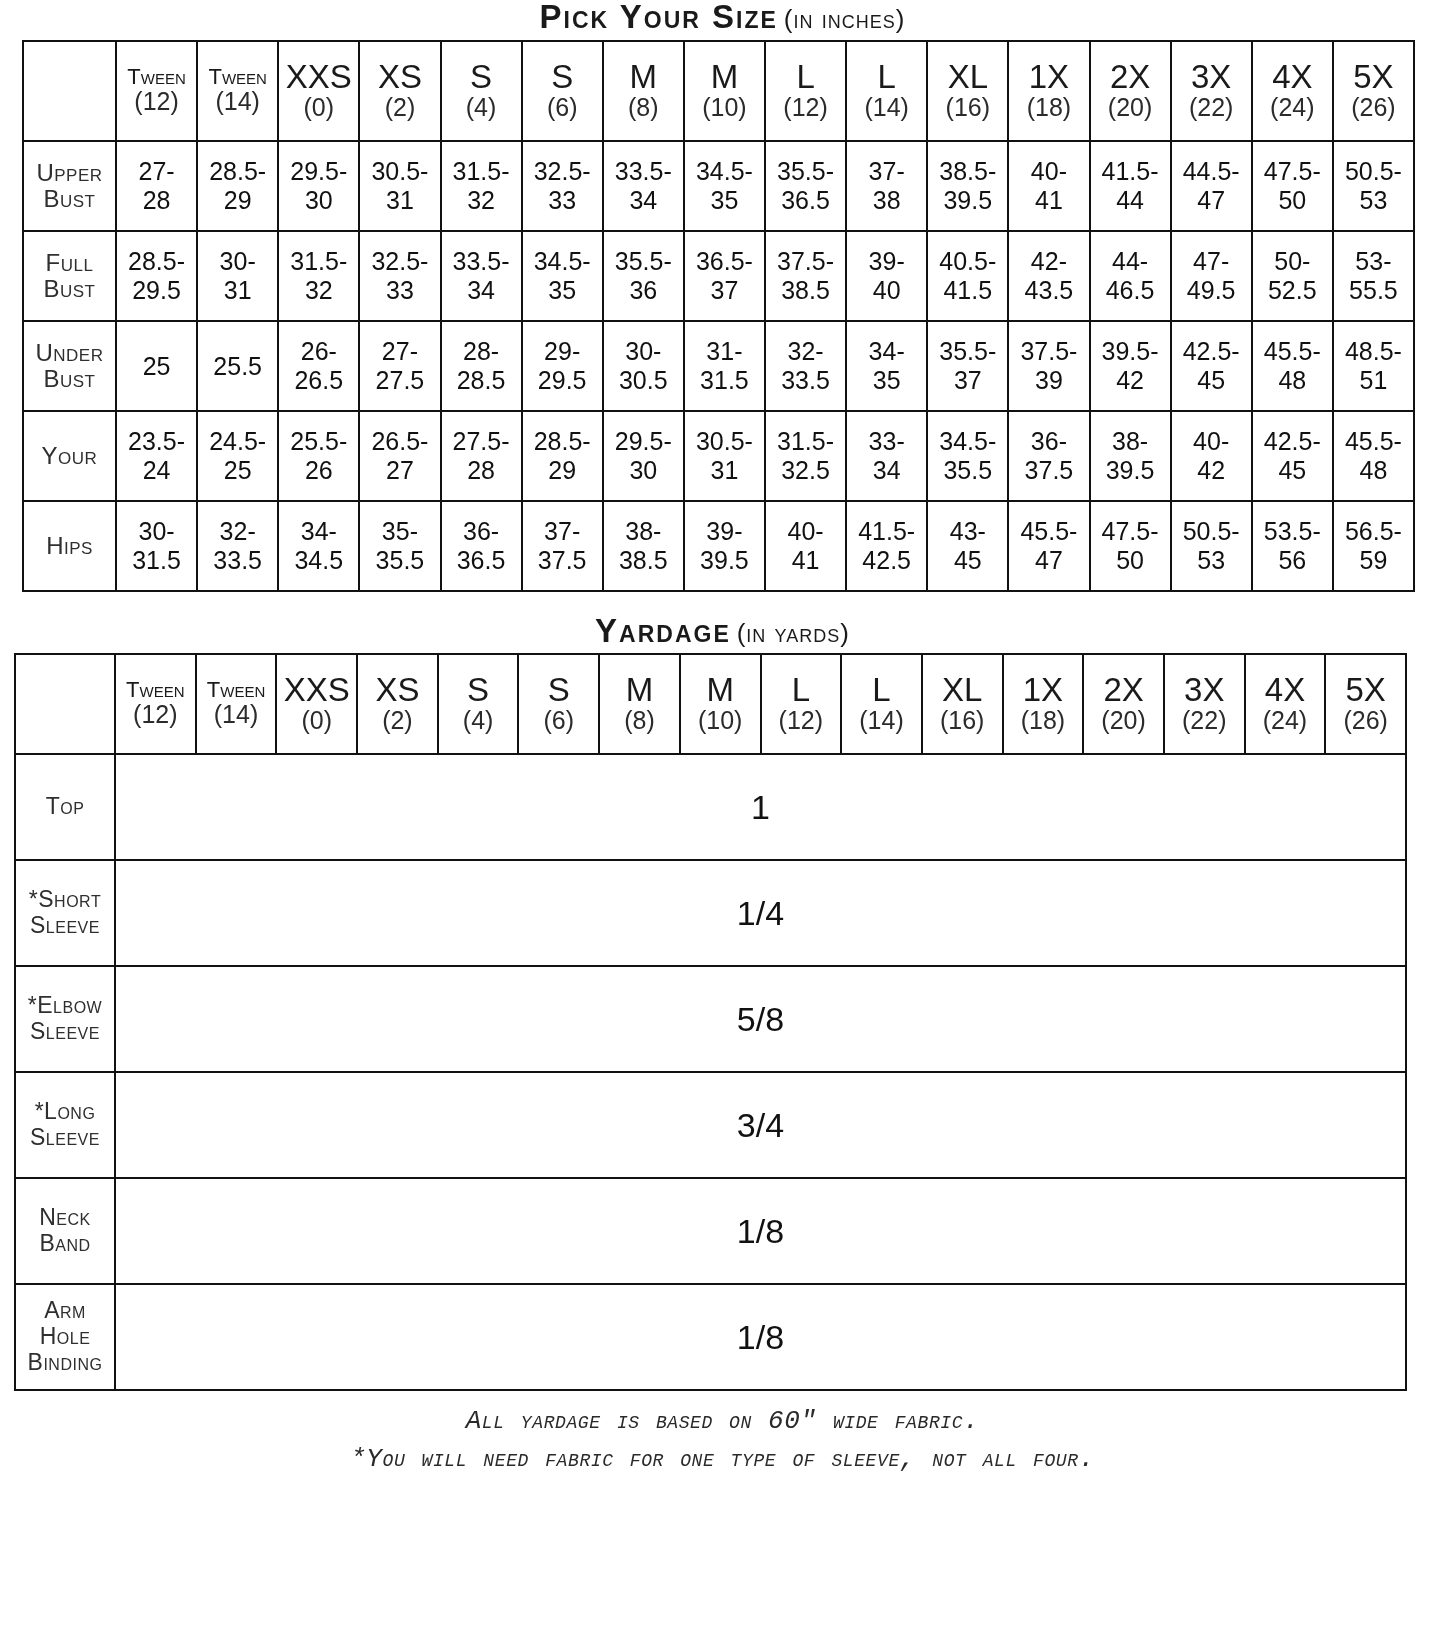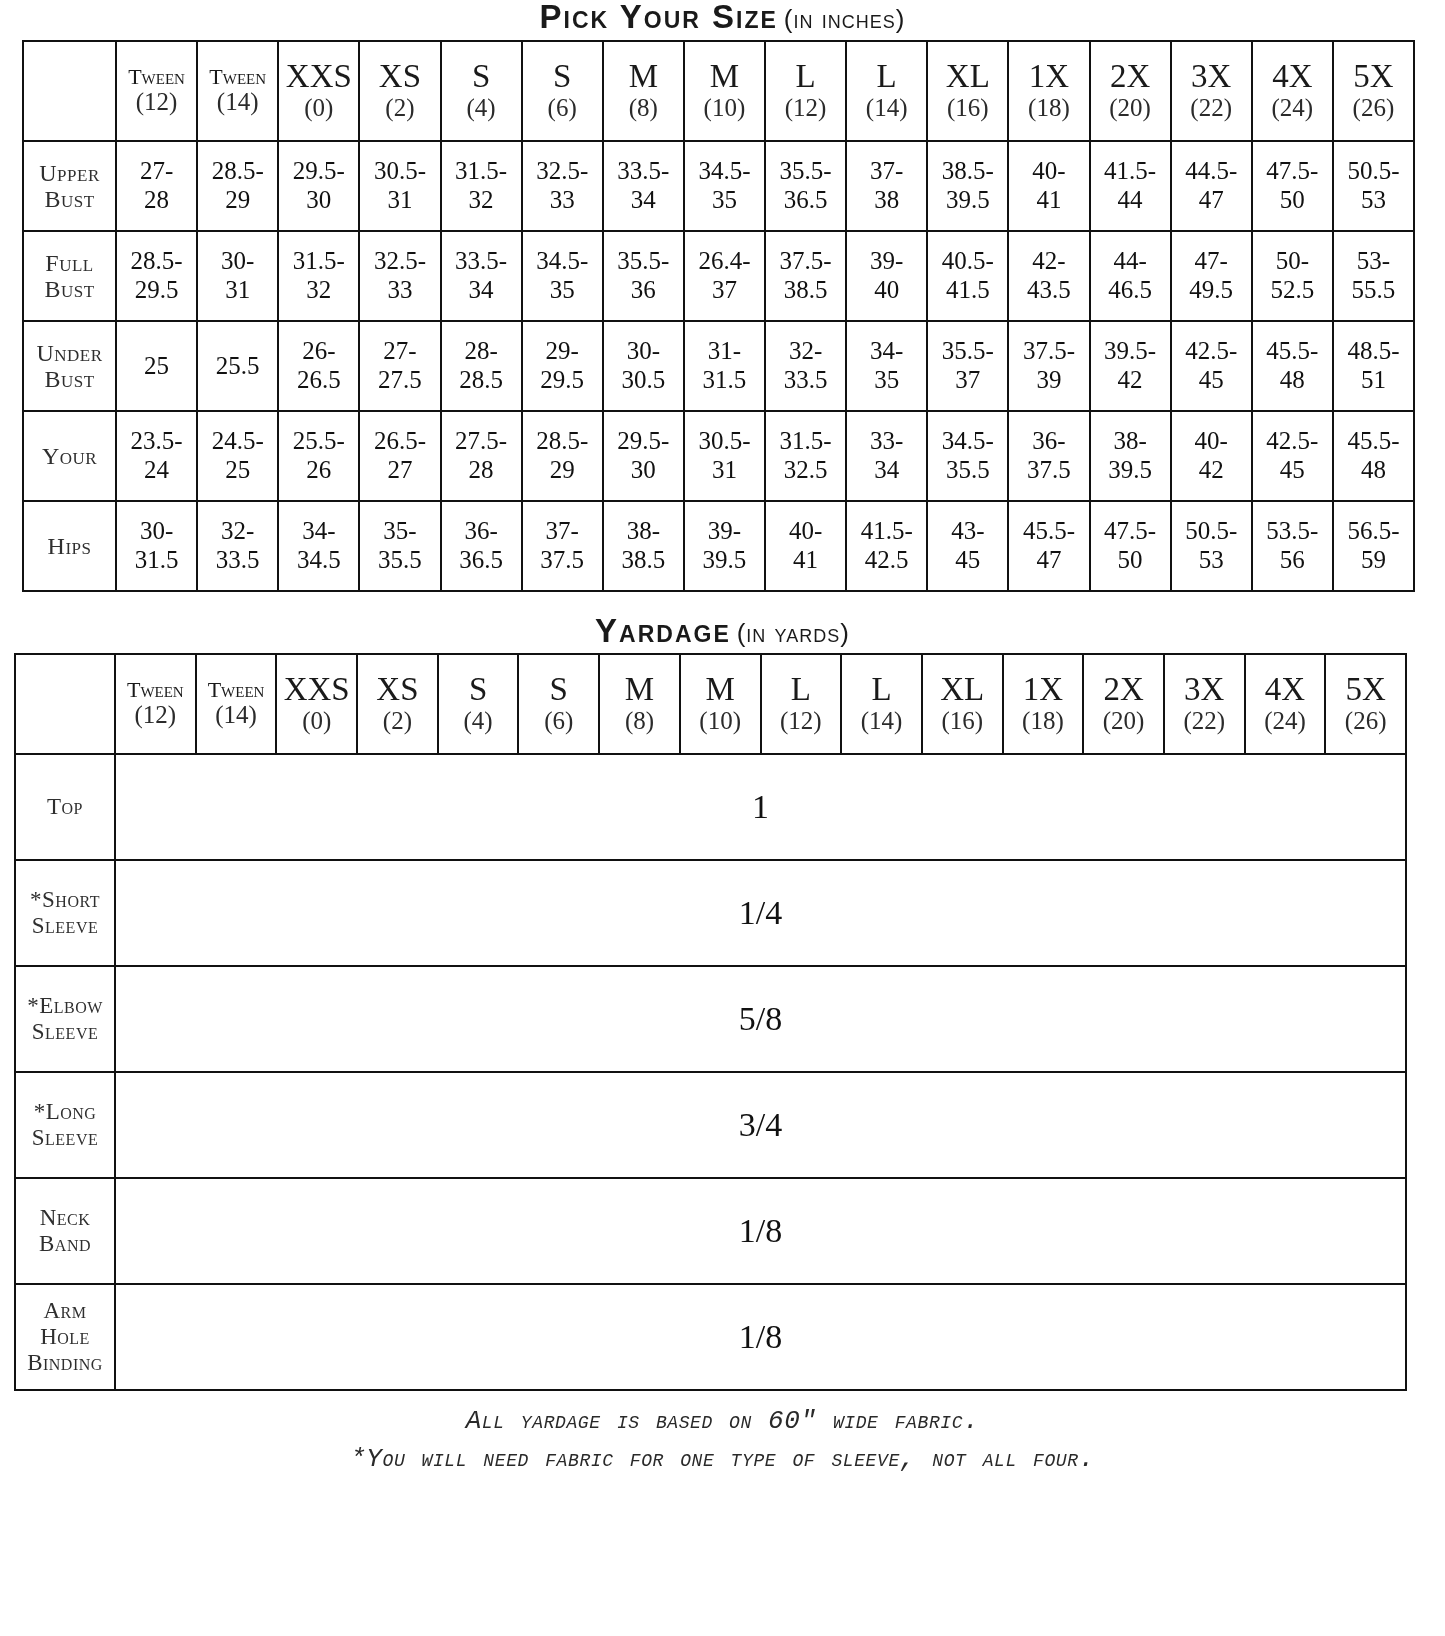--- a/index.html
+++ b/index.html
@@ -40,21 +40,20 @@
     font-size: 26px;
     font-weight: normal;
     letter-spacing: 1px;
   }
   .sc { font-variant: small-caps; }
 
   
   table {
     border-collapse: collapse;
     table-layout: fixed;
-    font-family: Liberation Serif, serif;
   }
 
   .size-table {
     width: 1393px;
     margin-left: 22px;
     margin-top: 7px;
   }
   .size-table td, .size-table th {
     border: 2.2px solid #111;
     text-align: center;
@@ -347,21 +346,21 @@
           </td>
           <td class="data-cell">
             <span>34.5-</span>
             <span>35</span>
           </td>
           <td class="data-cell">
             <span>35.5-</span>
             <span>36</span>
           </td>
           <td class="data-cell">
-            <span>26.4-</span>
+            <span>36.5-</span>
             <span>37</span>
           </td>
           <td class="data-cell">
             <span>37.5-</span>
             <span>38.5</span>
           </td>
           <td class="data-cell">
             <span>39-</span>
             <span>40</span>
           </td>

